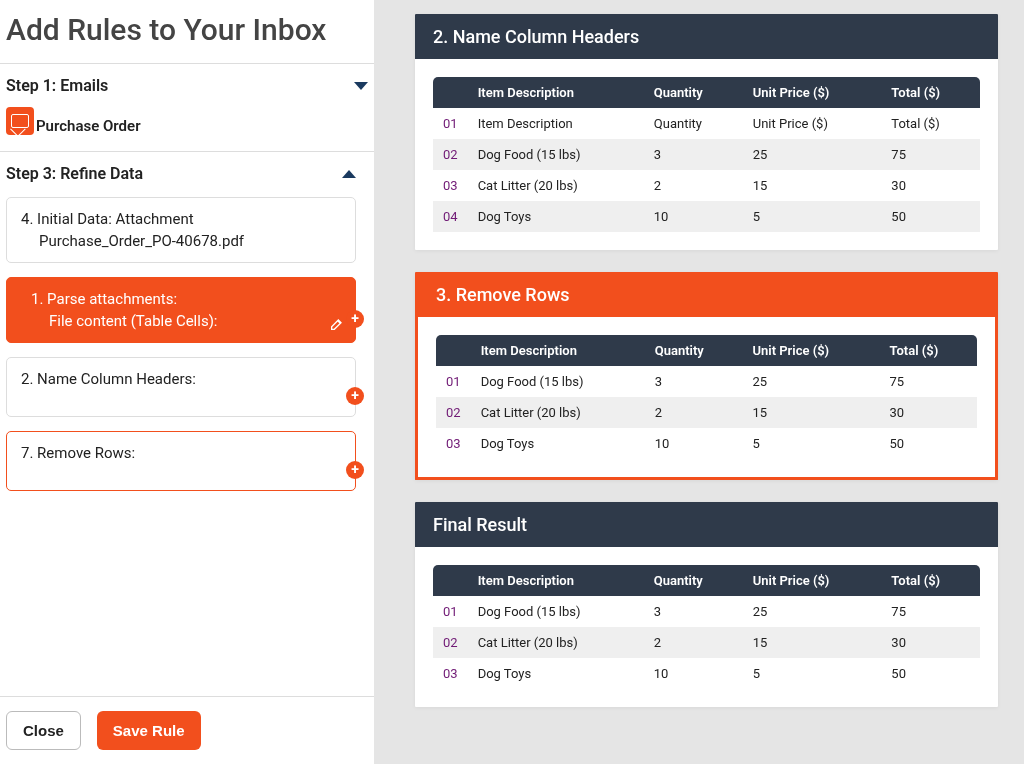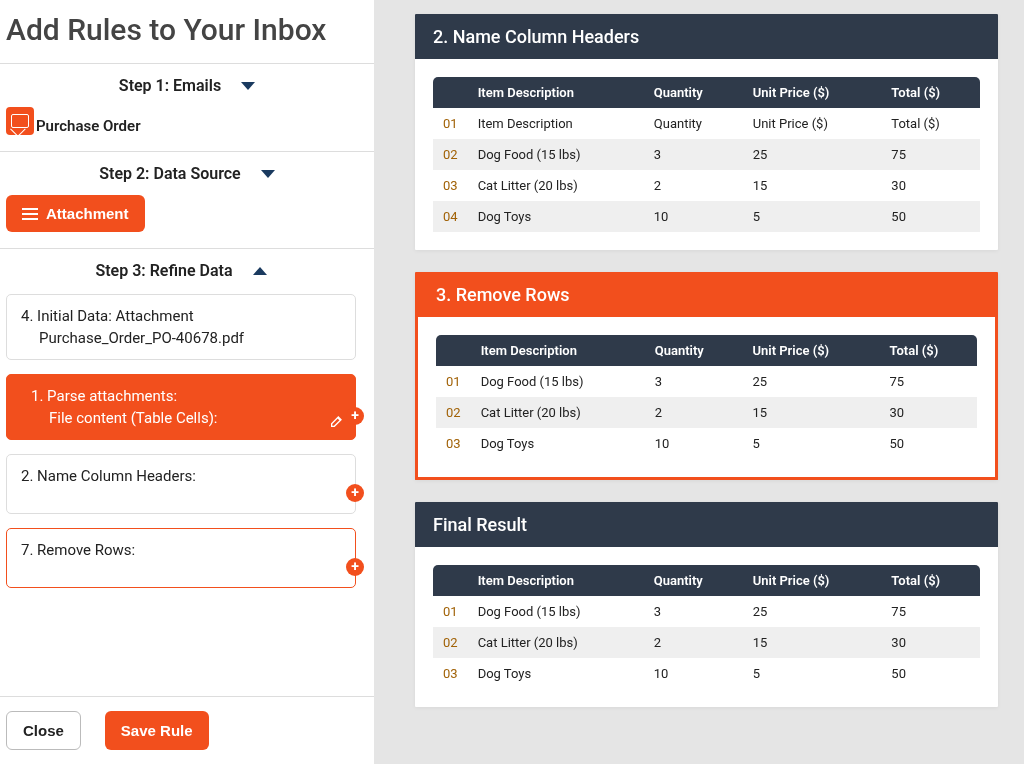--- a/index.html
+++ b/index.html
@@ -21,21 +21,21 @@
   .sidebar-title {
     font-size: 30px;
     font-weight: 500;
     color: #444;
     padding: 12px 6px 16px 6px;
   }
   .step-section { border-top: 1px solid #ddd; padding: 12px 6px 16px 6px; }
   .step-header {
     display: flex;
     align-items: center;
-    justify-content: center;
+    justify-content: space-between;
     cursor: pointer;
     gap: 20px;
   }
   .step-title { font-size: 16px; font-weight: 600; color: #222; }
   .caret { width: 0; height: 0; border-left: 7px solid transparent; border-right: 7px solid transparent; }
   .caret.down { border-top: 8px solid #1a3a5f; }
   .caret.up { border-bottom: 8px solid #1a3a5f; }
   .step-item {
     display: flex;
     align-items: flex-end;
@@ -132,21 +132,21 @@
     right: 10px;
     bottom: 10px;
     width: 16px; height: 16px;
   }
   .edit-icon svg { width: 16px; height: 16px; stroke: #fff; fill: none; stroke-width: 2; }
   .sidebar-footer {
     margin-top: auto;
     border-top: 1px solid #ddd;
     padding: 14px 6px;
     display: flex;
-    gap: 24px;
+    gap: 16px;
   }
   .btn-white {
     background: #fff;
     border: 1px solid #bbb;
     color: #222;
     font-weight: 600;
     font-size: 15px;
     padding: 10px 16px;
     border-radius: 6px;
     cursor: pointer;
@@ -173,21 +173,21 @@
   thead th {
     background: #2f3a4a;
     color: #fff;
     text-align: left;
     padding: 8px 10px;
     font-weight: 600;
   }
   thead th:first-child { width: 34px; border-top-left-radius: 5px; }
   thead th:last-child { border-top-right-radius: 5px; }
   tbody td { padding: 8px 10px; color: #222; }
-  tbody td:first-child { color: #a16207; }
+  tbody td:first-child { color: #701a75; }
   tbody tr:nth-child(even) td { background: #efefef; }
 </style>
 </head>
 <body>
 
 <div class="sidebar">
   <div class="sidebar-title">Add Rules to Your Inbox</div>
 
   <div class="step-section">
     <div class="step-header">
@@ -195,32 +195,20 @@
       <span class="caret down"></span>
     </div>
     <div class="step-item">
       <span class="icon-box mail-wrap">
         <span class="mail-icon"></span>
       </span>
       <span class="step-item-label">Purchase Order</span>
     </div>
   </div>
 
-  <div class="step-section">
-    <div class="step-header">
-      <span class="step-title">Step 2: Data Source</span>
-      <span class="caret down"></span>
-    </div>
-    <div class="step-item">
-      <button class="btn-orange">
-        <span class="list-icon"></span>
-        <span>Attachment</span>
-      </button>
-    </div>
-  </div>
 
   <div class="step-section" style="padding-right:18px;">
     <div class="step-header">
       <span class="step-title">Step 3: Refine Data</span>
       <span class="caret up"></span>
     </div>
     <div class="refine-list">
 
       <div class="refine-row">
         <div class="refine-item">

